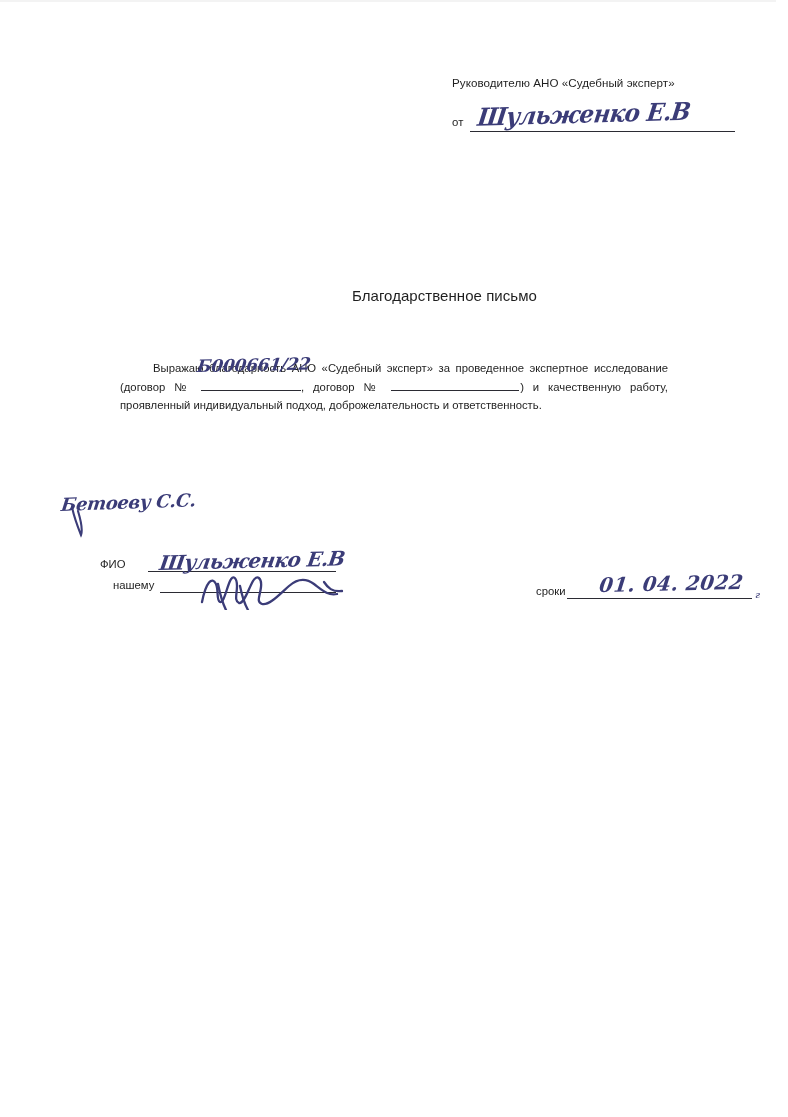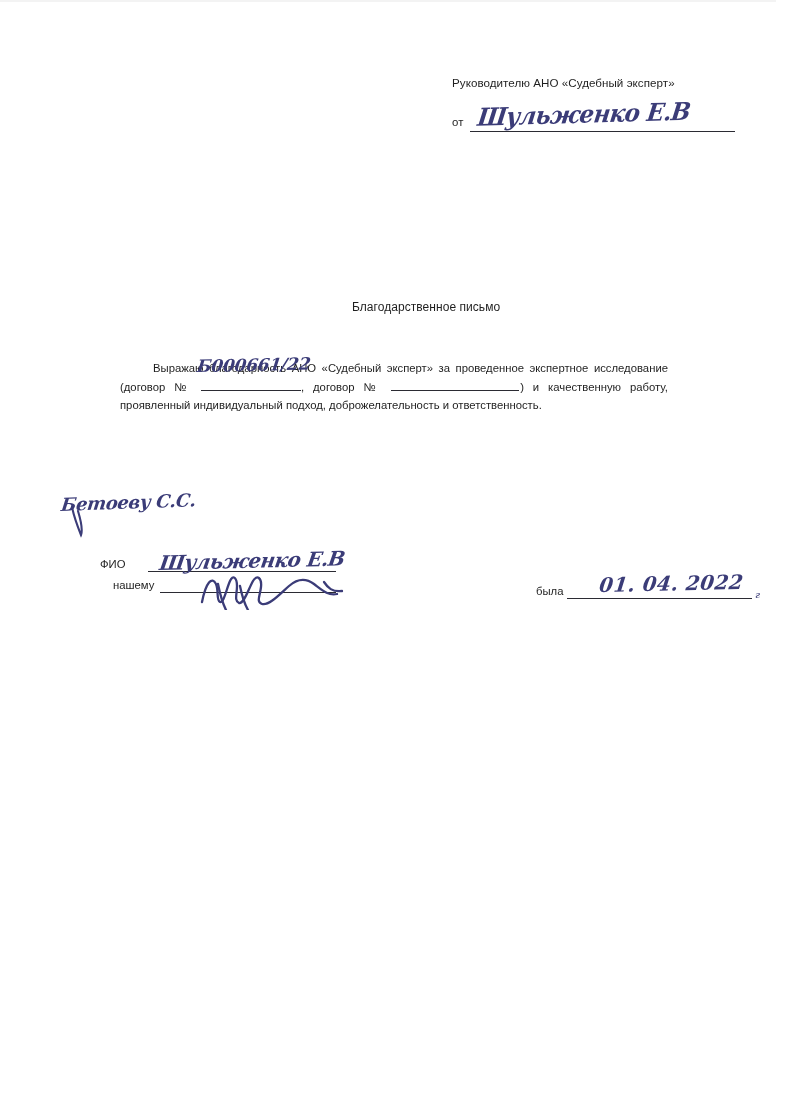--- a/index.html
+++ b/index.html
@@ -51,22 +51,22 @@
   }
   .rule-from {
     left: 470px;
     top: 131px;
     width: 265px;
     height: 1px;
   }
 
   .doc-title {
     left: 352px;
-    top: 298px;
-    font-size: 12px;
+    top: 287px;
+    font-size: 15px;
     white-space: nowrap;
   }
 
   .para {
     position: absolute;
     left: 120px;
     width: 548px;
     text-align: justify;
     text-justify: inter-word;
     font-size: 11.3px;
@@ -232,18 +232,18 @@
       <path d="M6 30 C10 10, 16 4, 20 12 C23 19, 20 28, 24 30 C28 31, 30 18, 34 9
                C37 2, 41 6, 41 14 C41 22, 38 29, 43 31 C48 32, 52 18, 57 9
                C61 2, 66 6, 65 15 C64 24, 60 30, 66 32 C73 34, 84 22, 93 14
                C101 7, 110 6, 118 12 C126 18, 132 24, 141 22"></path>
       <path d="M22 12 C24 22, 26 30, 30 38"></path>
       <path d="M44 14 C46 24, 48 31, 52 38"></path>
       <path d="M128 10 C132 16, 136 20, 146 19"></path>
     </g>
   </svg>
 
-  <div class="sig-label" id="lbl-date">была</div>
+  <div class="sig-label" id="lbl-date">сроки</div>
   <div class="rule" id="rule-date"></div>
   <div class="hand" id="hw-date">01. 04. 2022</div>
   <div id="hw-date-suffix">г</div>
 
 </div>
 
 </body></html>

